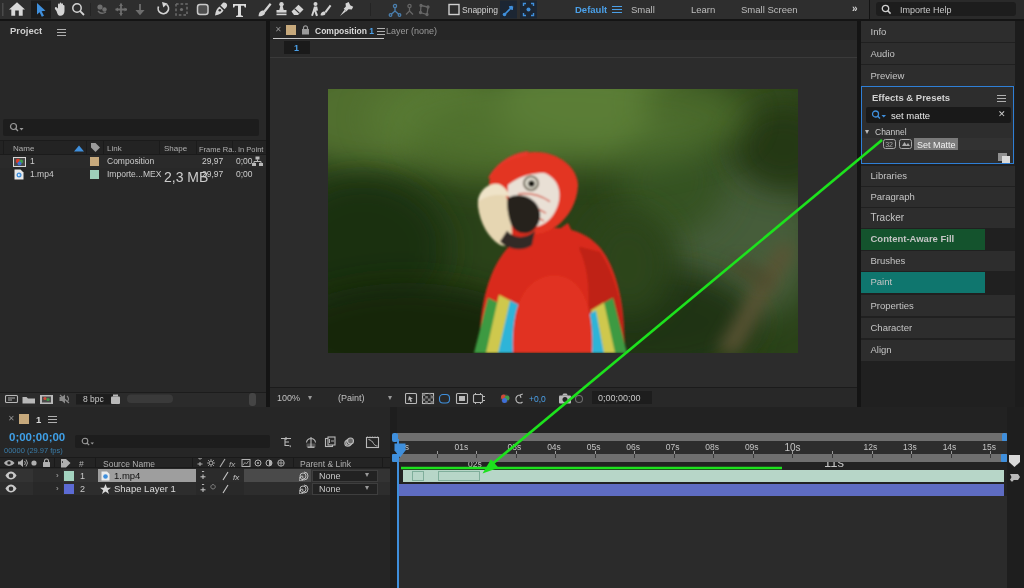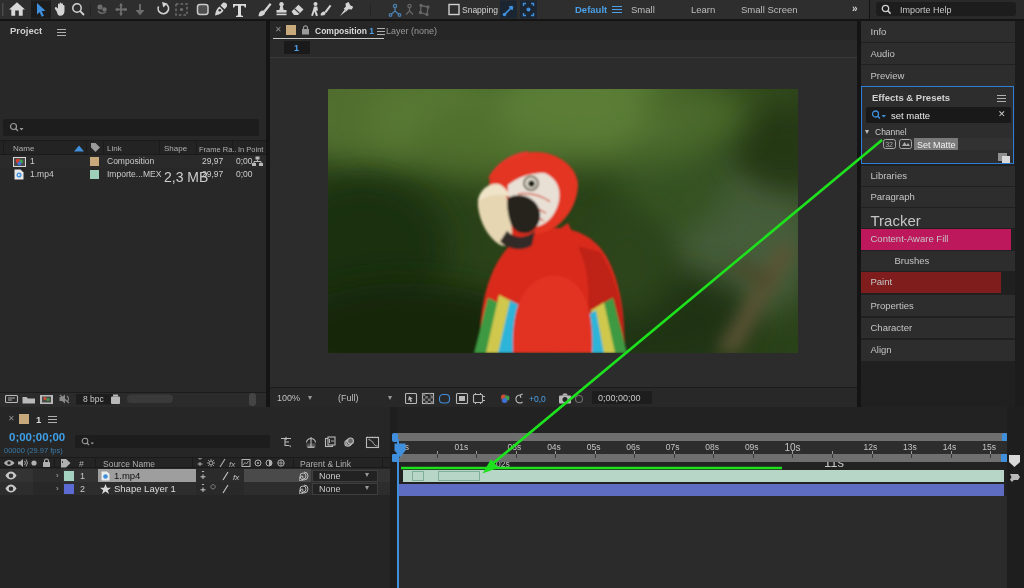--- a/index.html
+++ b/index.html
@@ -338,21 +338,21 @@
           </g>
 
           <path d="M185 272 C183 225 195 195 225 192 C255 192 266 225 264 272 Z" fill="#e13120"></path>
         </g>
       </svg>
     </div>
 
     <div class="abs" style="left:0;top:366px;width:587px;height:20px;background:#282828;border-top:1px solid #1b1b1b;"></div>
     <div class="txt" style="left:7px;top:372px;font-size:9px;color:#c0c0c0;">100%</div>
     <div class="txt" style="left:38px;top:372px;font-size:8px;color:#9a9a9a;">▾</div>
-    <div class="txt" style="left:68px;top:372px;font-size:9px;color:#c0c0c0;">(Full)</div>
+    <div class="txt" style="left:68px;top:372px;font-size:9px;color:#c0c0c0;">(Paint)</div>
     <div class="txt" style="left:118px;top:372px;font-size:8px;color:#9a9a9a;">▾</div>
     <svg class="abs" style="left:135px;top:371px;" width="190" height="13" viewBox="0 0 190 13">
       <g fill="none" stroke="#b9b9b9" stroke-width="1.1">
         <rect x="0.5" y="1.5" width="11" height="10" rx="1"></rect>
         <path d="M4 4 l4 3 -2 0 1 2.5 -1.5 0.5 -1 -2.5 -1.5 1.5 z" fill="#b9b9b9" stroke="none"></path>
         <g transform="translate(17,0)">
             <rect x="0.5" y="1.5" width="11" height="10"></rect>
             <path d="M0.5 1.5 h2.7 v2.5 h-2.7 z M5.9 1.5 h2.7 v2.5 h2.4 M3.2 4 h2.7 v2.5 h-2.7 z M8.6 4 h2.9 v2.5 h-2.9 z M0.5 6.5 h2.7 v2.5 h-2.7 z M5.9 6.5 h2.7 v2.5 h-2.7 z M3.2 9 h2.7 v2.5 h-2.7 z M8.6 9 h2.9 v2.5 h-2.9 z" fill="#777" stroke="none"></path>
           </g>
         <g stroke="#3f8fdc">
@@ -399,29 +399,29 @@
         <div class="abs" style="left:0;top:44px;width:154px;height:21px;background:#2d2d2d;">
           <div class="txt" style="left:9.5px;top:4.5px;font-size:9.5px;color:#c5c5c5;">Preview</div>
         </div>
         <div class="abs" style="left:0;top:144.5px;width:154px;height:20.5px;background:#2d2d2d;">
           <div class="txt" style="left:9.5px;top:4.5px;font-size:9.5px;color:#c5c5c5;">Libraries</div>
         </div>
         <div class="abs" style="left:0;top:165.5px;width:154px;height:20px;background:#2d2d2d;">
           <div class="txt" style="left:9.5px;top:4.5px;font-size:9.5px;color:#c5c5c5;">Paragraph</div>
         </div>
         <div class="abs" style="left:0;top:186.5px;width:154px;height:20.5px;background:#2d2d2d;">
-          <div class="txt" style="left:9.5px;top:4.5px;font-size:15px;color:#c5c5c5;">Tracker</div>
-        </div>
-        <div class="abs" style="left:0;top:207.5px;width:150px;height:21px;background:#be185d;">
+          <div class="txt" style="left:9.5px;top:4.5px;font-size:10px;color:#c5c5c5;">Tracker</div>
+        </div>
+        <div class="abs" style="left:0;top:207.5px;width:124px;height:21px;background:#14532d;font-weight:bold;">
           <div class="txt" style="left:9.5px;top:4.5px;font-size:9.5px;color:#c5c5c5;">Content-Aware Fill</div>
         </div>
         <div class="abs" style="left:0;top:229.5px;width:154px;height:20.5px;background:#2d2d2d;">
-          <div class="txt" style="left:9.5px;top:4.5px;font-size:9.5px;color:#c5c5c5;margin-left:24px;">Brushes</div>
-        </div>
-        <div class="abs" style="left:0;top:250.5px;width:140px;height:21px;background:#7f1d1d;">
+          <div class="txt" style="left:9.5px;top:4.5px;font-size:9.5px;color:#c5c5c5;">Brushes</div>
+        </div>
+        <div class="abs" style="left:0;top:250.5px;width:124px;height:21px;background:#0f766e;">
           <div class="txt" style="left:9.5px;top:4.5px;font-size:9.5px;color:#c5c5c5;">Paint</div>
         </div>
         <div class="abs" style="left:0;top:274px;width:154px;height:21px;background:#2d2d2d;">
           <div class="txt" style="left:9.5px;top:4.5px;font-size:9.5px;color:#c5c5c5;">Properties</div>
         </div>
         <div class="abs" style="left:0;top:296.5px;width:154px;height:20.5px;background:#2d2d2d;">
           <div class="txt" style="left:9.5px;top:4.5px;font-size:9.5px;color:#c5c5c5;">Character</div>
         </div>
         <div class="abs" style="left:0;top:318.5px;width:154px;height:21px;background:#2d2d2d;">
           <div class="txt" style="left:9.5px;top:4.5px;font-size:9.5px;color:#c5c5c5;">Align</div>
@@ -610,21 +610,21 @@
 
       <div class="abs" style="left:0;top:26px;width:610px;height:9px;background:#6f6f6f;"></div>
       <div class="abs" style="left:-5px;top:26px;width:6px;height:9px;background:#3f8fdc;border-radius:2px;"></div>
       <div class="abs" style="left:605px;top:26px;width:5px;height:9px;background:#3f8fdc;border-radius:2px;"></div>
 
       <div class="abs" id="ruler" style="left:0;top:34px;width:610px;height:13px;background:#2d2d2d;">
           <div class="txt" style="left:3px;top:1px;font-size:8.5px;color:#c5c5c5;">0s</div>
           <div class="abs" style="left:2px;top:10px;width:1px;height:3px;background:#9a9a9a;"></div>
           <div class="txt" style="left:31.5px;top:1px;font-size:8.5px;color:#c5c5c5;margin-left:26px;">01s</div>
           <div class="abs" style="left:39.5px;top:10px;width:1px;height:3px;background:#9a9a9a;"></div>
-          <div class="txt" style="left:71.05px;top:18px;font-size:8.5px;color:#c5c5c5;margin-left:28px;">02s</div>
+          <div class="txt" style="left:71.05px;top:18px;font-size:8.5px;color:#c5c5c5;">02s</div>
           <div class="abs" style="left:79.05px;top:10px;width:1px;height:3px;background:#9a9a9a;"></div>
           <div class="txt" style="left:110.6px;top:1px;font-size:8.5px;color:#c5c5c5;">03s</div>
           <div class="abs" style="left:118.6px;top:10px;width:1px;height:3px;background:#9a9a9a;"></div>
           <div class="txt" style="left:150.14999999999998px;top:1px;font-size:8.5px;color:#c5c5c5;">04s</div>
           <div class="abs" style="left:158.14999999999998px;top:10px;width:1px;height:3px;background:#9a9a9a;"></div>
           <div class="txt" style="left:189.7px;top:1px;font-size:8.5px;color:#c5c5c5;">05s</div>
           <div class="abs" style="left:197.7px;top:10px;width:1px;height:3px;background:#9a9a9a;"></div>
           <div class="txt" style="left:229.25px;top:1px;font-size:8.5px;color:#c5c5c5;">06s</div>
           <div class="abs" style="left:237.25px;top:10px;width:1px;height:3px;background:#9a9a9a;"></div>
           <div class="txt" style="left:268.79999999999995px;top:1px;font-size:8.5px;color:#c5c5c5;">07s</div>

